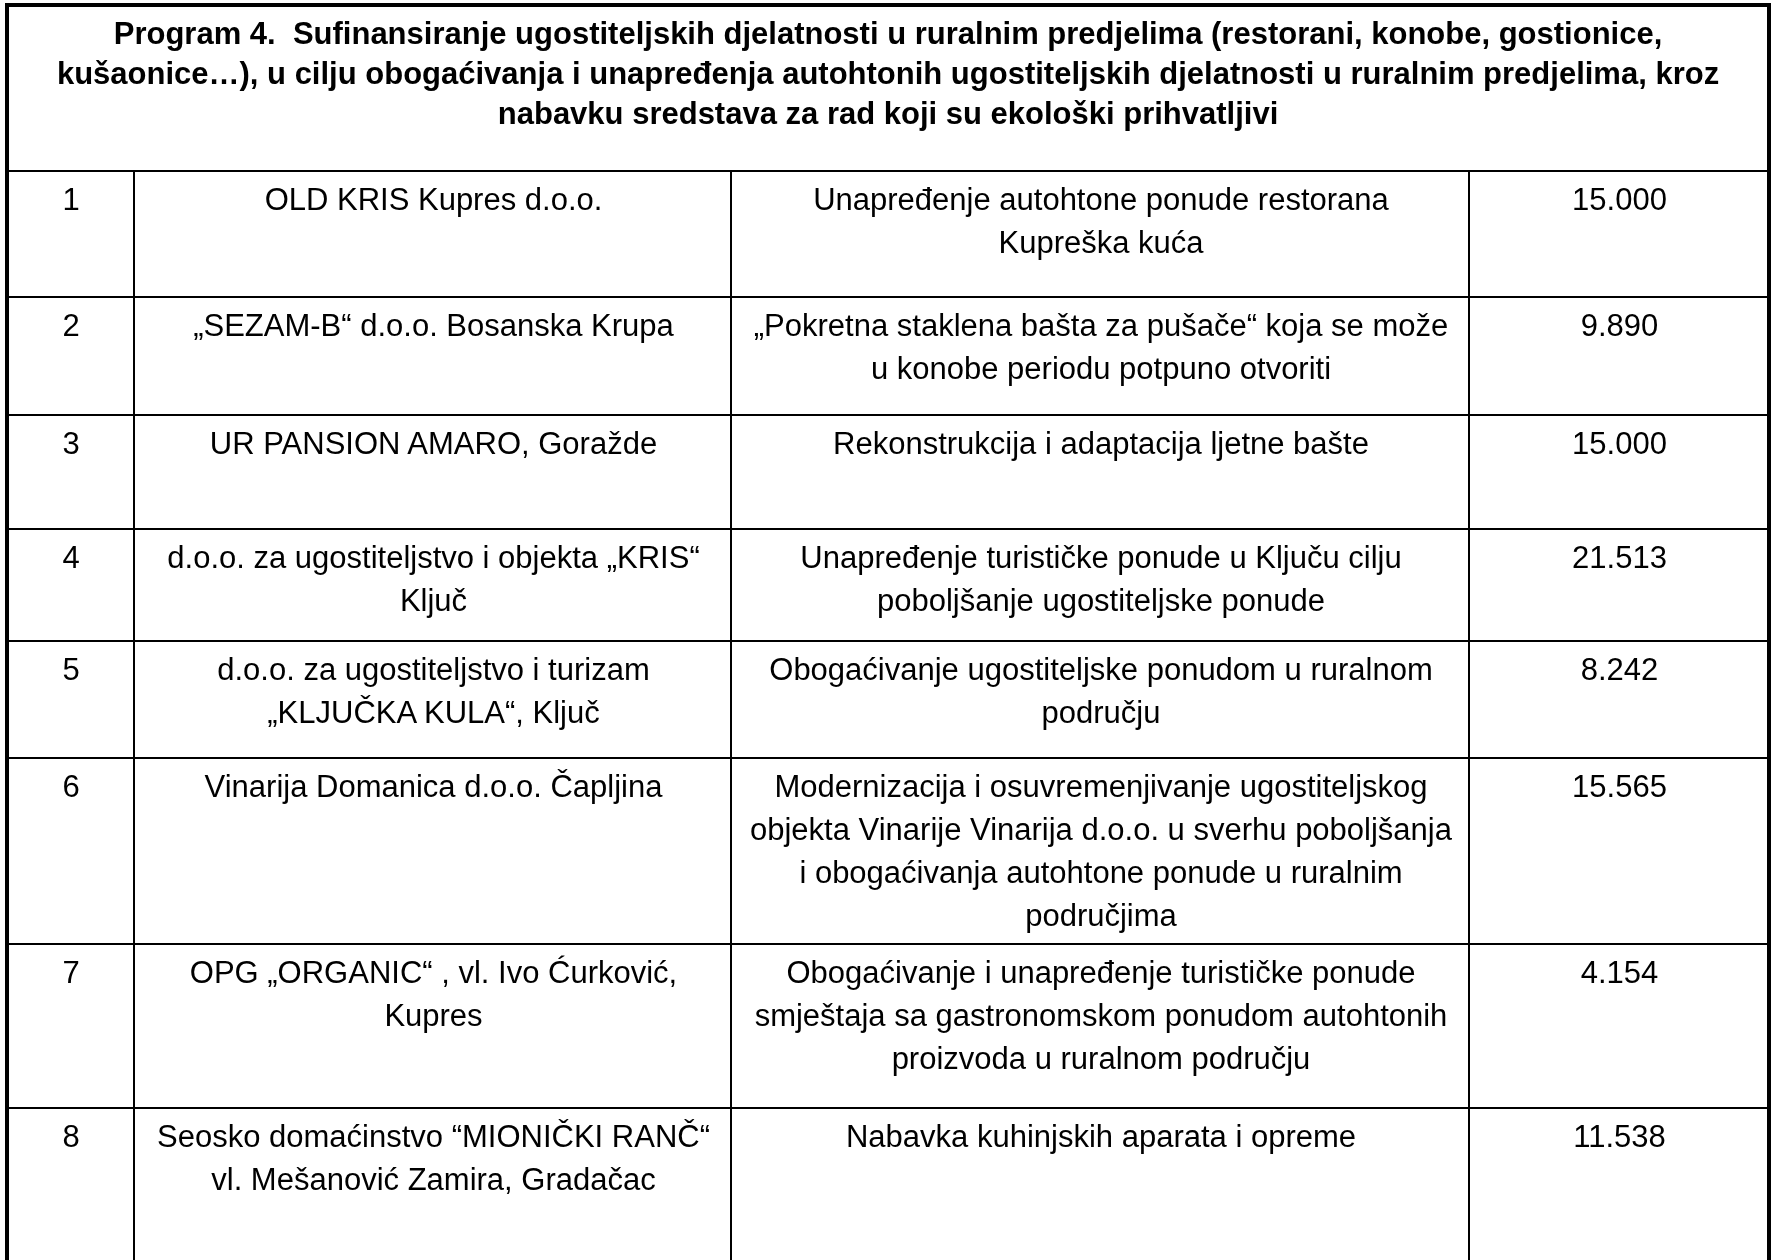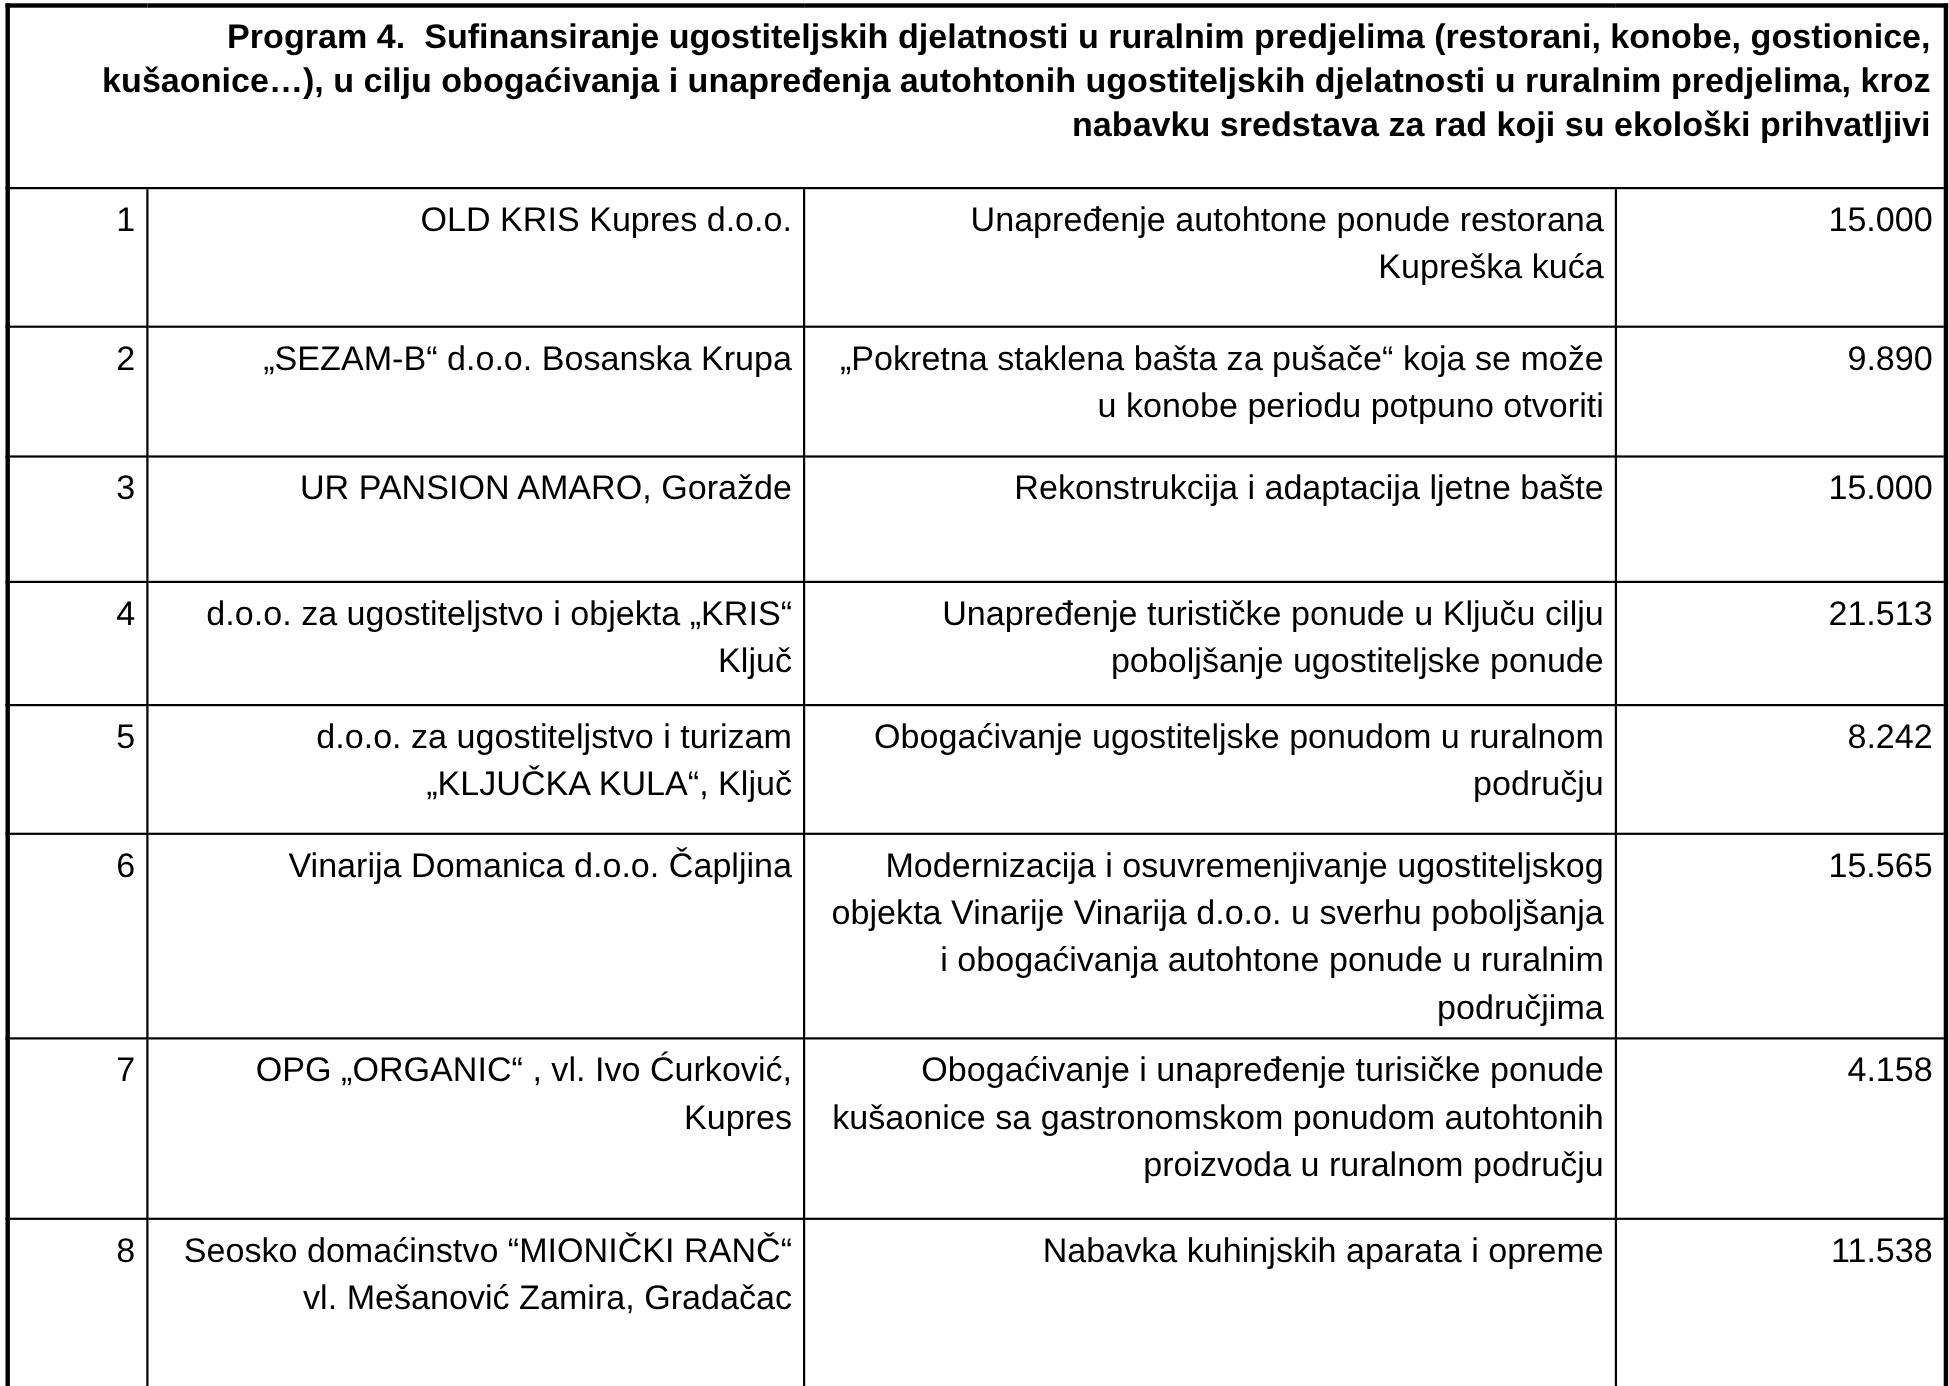--- a/index.html
+++ b/index.html
@@ -15,21 +15,21 @@
   table.grant-table {
     border-collapse: collapse;
     table-layout: fixed;
     width: 1762px;
     margin: 3px 4px 0 5px;
     border: 4px solid #000000;
   }
   .grant-table th, .grant-table td {
     border: 2px solid #000000;
     vertical-align: top;
-    text-align: right;
+    text-align: center;
     font-size: 31px;
     overflow: hidden;
   }
   .grant-table th.title-cell {
     font-weight: bold;
     line-height: 40px;
     padding: 7px 12px 8px 12px;
     height: 148px;
     white-space: pre-wrap;
     border-bottom: 2px solid #000000;
@@ -98,22 +98,22 @@
       </tr>
       <tr>
         <td class="num-cell">6</td>
         <td class="name-cell">Vinarija Domanica d.o.o. Čapljina</td>
         <td class="desc-cell">Modernizacija i osuvremenjivanje ugostiteljskog objekta Vinarije Vinarija d.o.o. u sverhu poboljšanja i obogaćivanja autohtone ponude u ruralnim područjima</td>
         <td class="amount-cell">15.565</td>
       </tr>
       <tr>
         <td class="num-cell">7</td>
         <td class="name-cell">OPG „ORGANIC“ , vl. Ivo Ćurković, Kupres</td>
-        <td class="desc-cell">Obogaćivanje i unapređenje turisičke ponude kušaonice sa gastronomskom ponudom autohtonih proizvoda u ruralnom području</td>
-        <td class="amount-cell">4.158</td>
+        <td class="desc-cell">Obogaćivanje i unapređenje turističke ponude smještaja sa gastronomskom ponudom autohtonih proizvoda u ruralnom području</td>
+        <td class="amount-cell">4.154</td>
       </tr>
       <tr>
         <td class="num-cell">8</td>
         <td class="name-cell">Seosko domaćinstvo “MIONIČKI RANČ“ vl. Mešanović Zamira, Gradačac</td>
         <td class="desc-cell">Nabavka kuhinjskih aparata i opreme</td>
         <td class="amount-cell">11.538</td>
       </tr>
     </tbody>
 </table>
 

